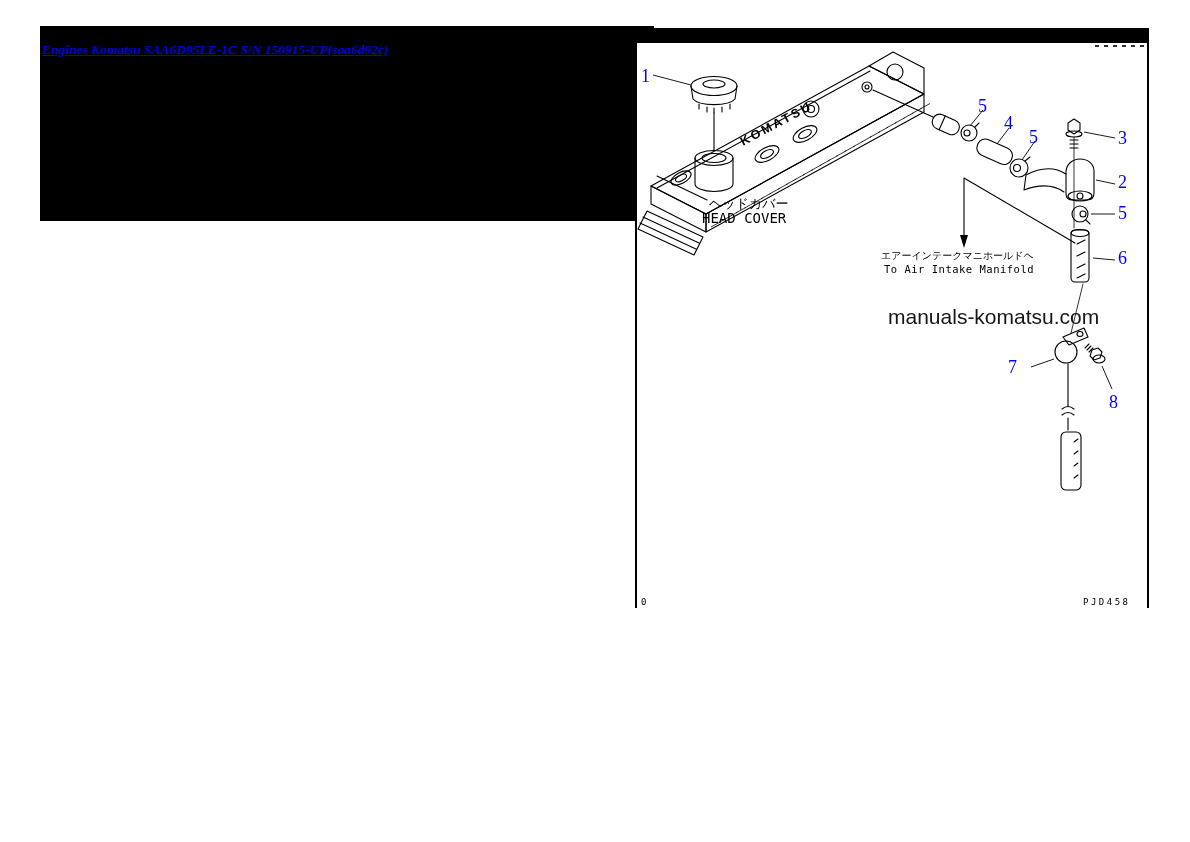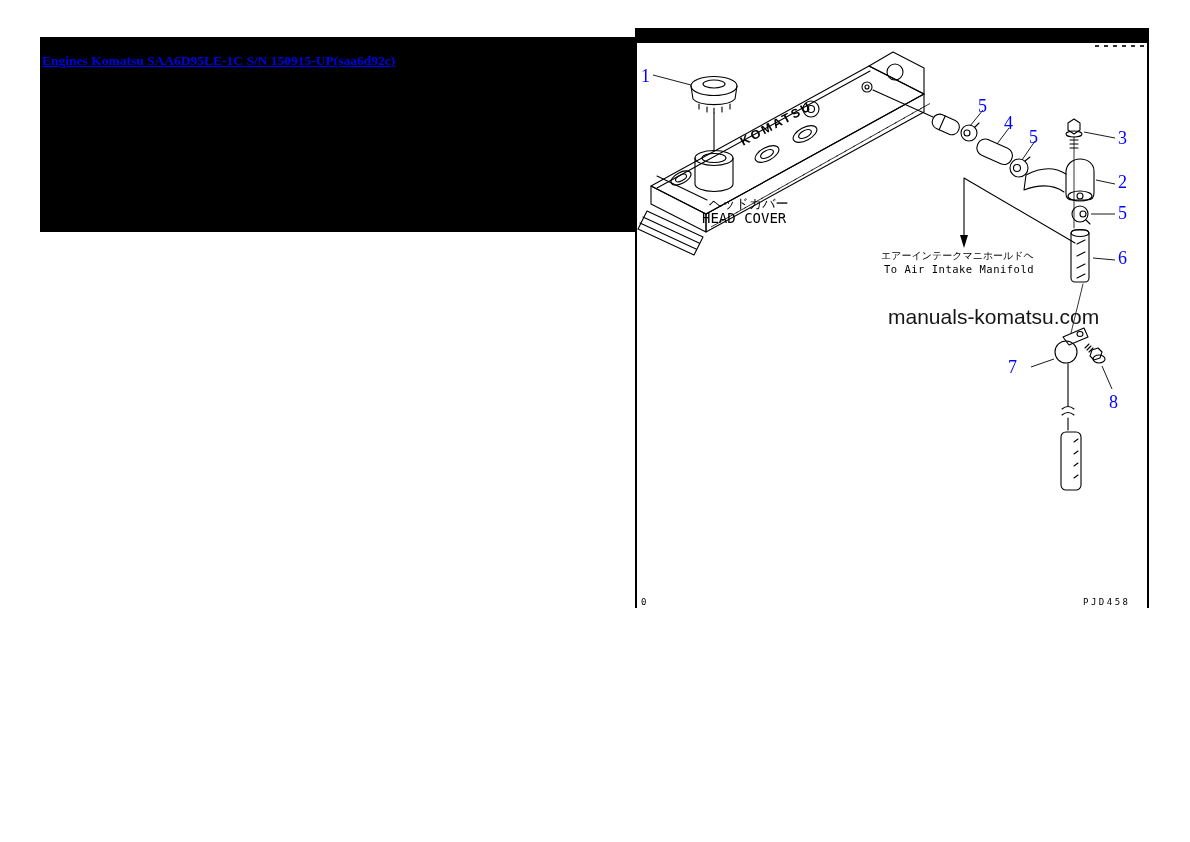--- a/index.html
+++ b/index.html
@@ -1,22 +1,23 @@
 <!DOCTYPE html>
 <html><head>
 <meta charset="utf-8">
 <style>
   html,body{margin:0;padding:0;}
   body{
     width:1190px;height:842px;position:relative;background:#ffffff;
     font-family:"Liberation Sans",sans-serif;overflow:hidden;
   }
   .header-box{
-    position:absolute;left:40px;top:37px;width:614px;height:195px;
+    position:absolute;left:40px;top:26px;width:614px;height:195px;
     background:#000000;
+    font-style:italic;
   }
   .engine-link{
     position:absolute;left:2px;top:16px;
     font-family:"Liberation Serif",serif;font-weight:bold;font-size:13.5px;
     color:#0000ee;text-decoration:underline;white-space:nowrap;cursor:pointer;
   }
   .diagram{
     position:absolute;left:635px;top:28px;width:514px;height:580px;
     background:#ffffff;border-left:2px solid #000;border-right:2px solid #000;
     box-sizing:border-box;

